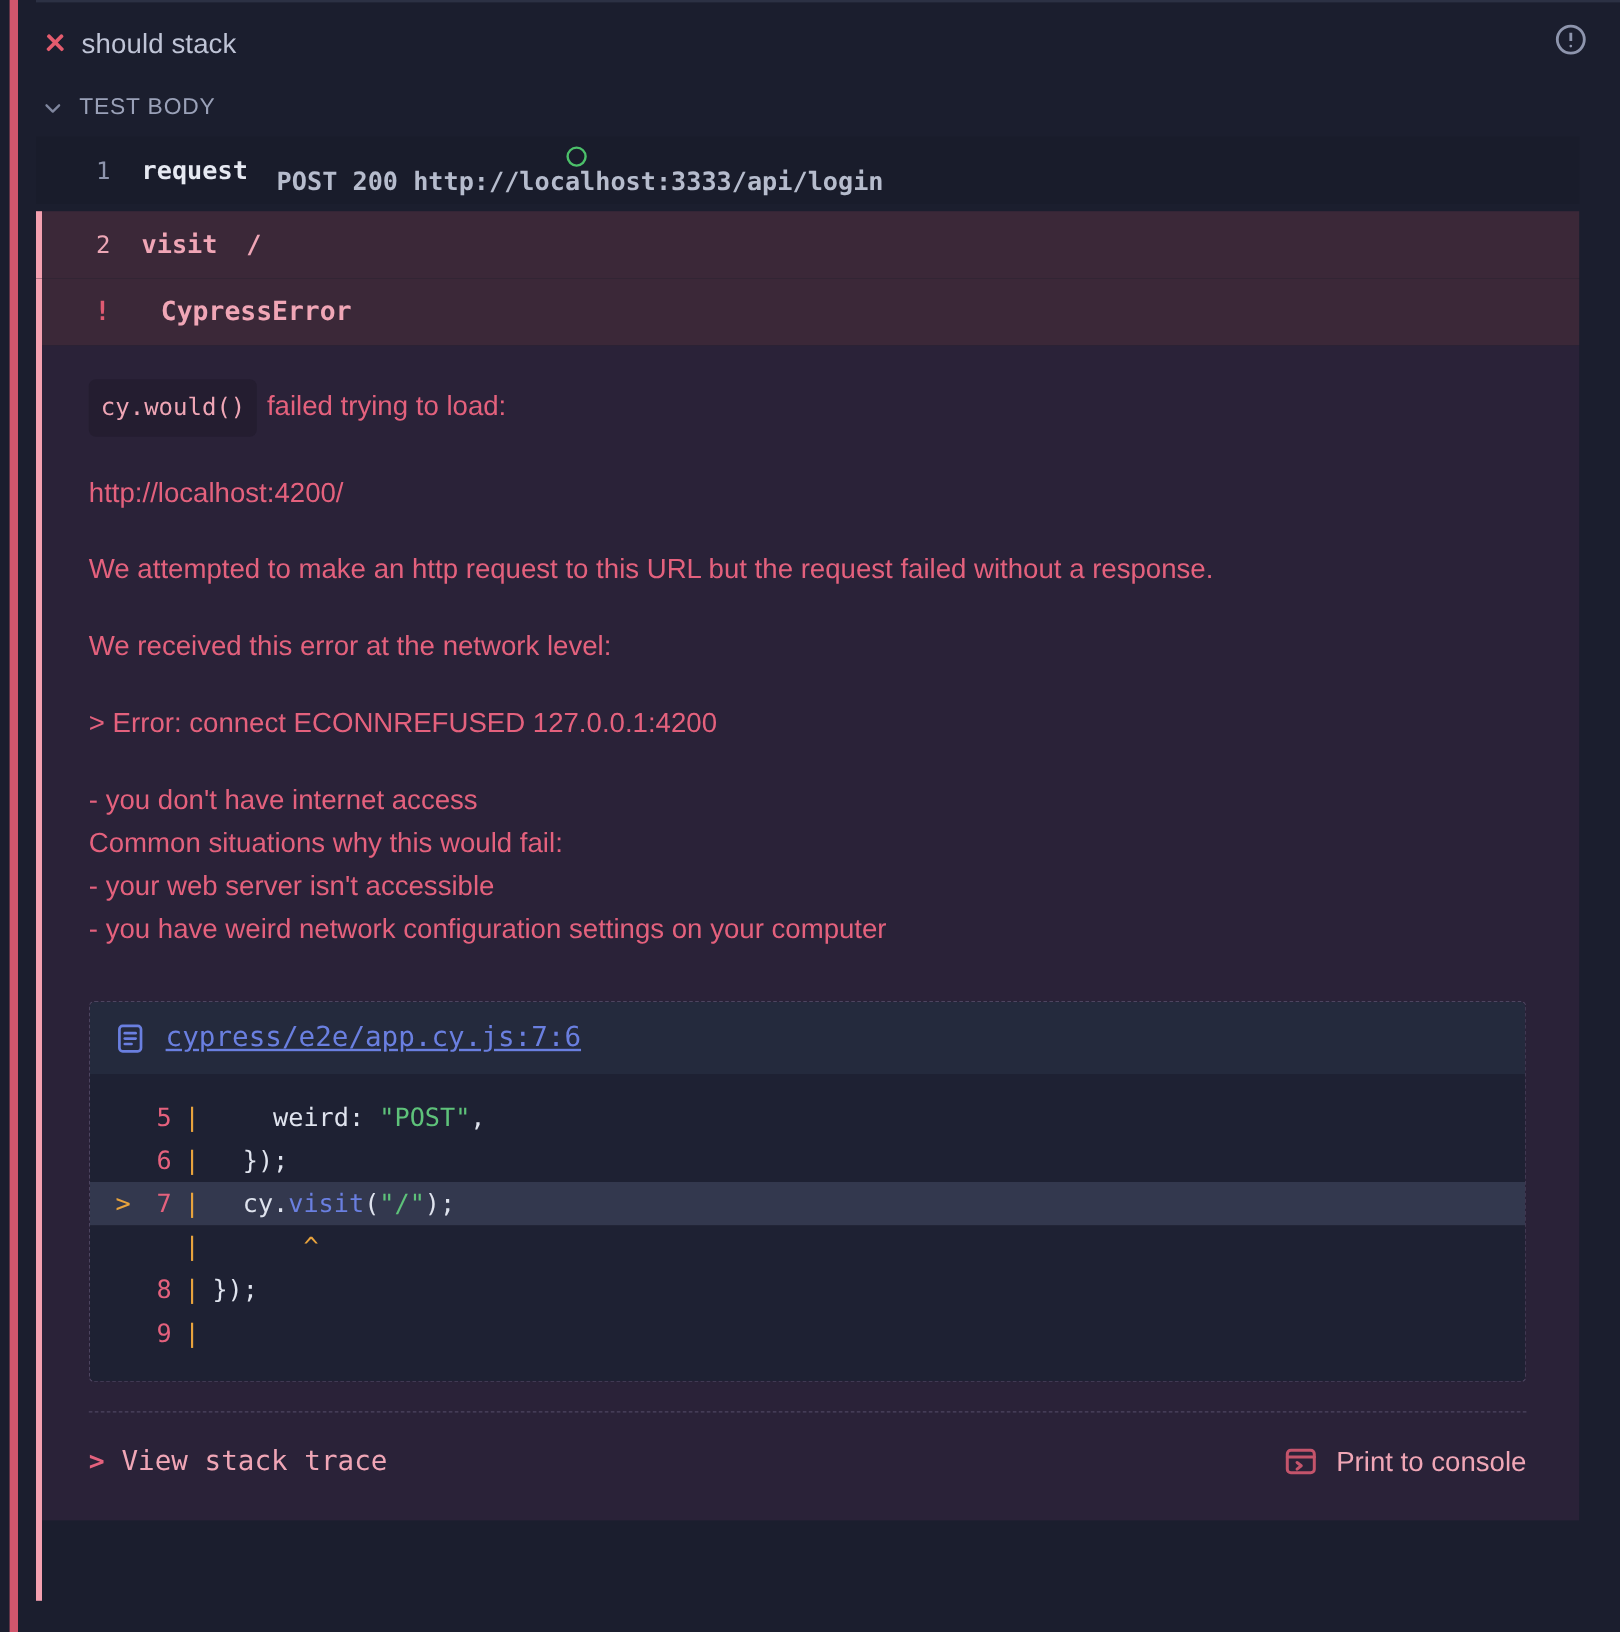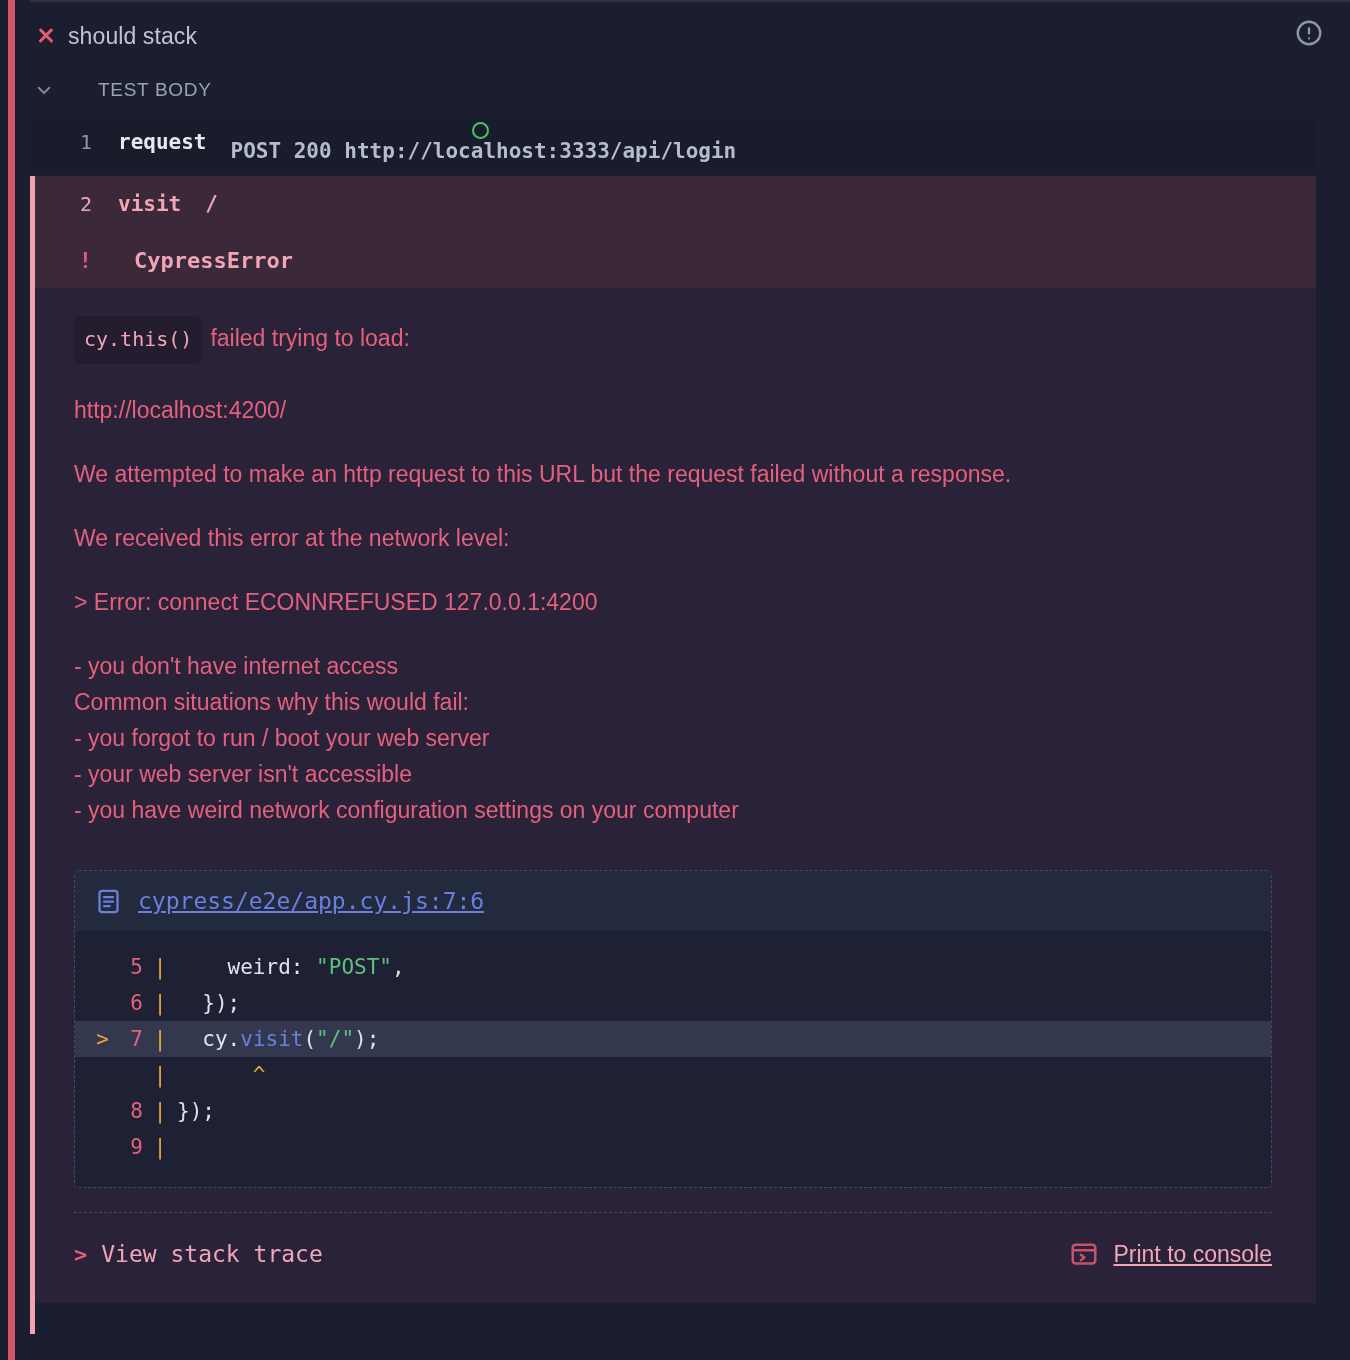--- a/index.html
+++ b/index.html
@@ -80,21 +80,20 @@
   }
 
   
   .test-body-header {
     position: absolute;
     left: 30px;
     top: 72px;
     height: 36px;
     display: flex;
     align-items: center;
-    gap: 32px;
   }
   .chev-down {
     width: 18px; height: 18px;
     margin-left: 5px;
     flex: 0 0 auto;
   }
   .test-body-label {
     margin-left: 13px;
     color: #9aa1b8;
     font-size: 19px;
@@ -300,21 +299,20 @@
     color: #e4617d;
     font-weight: bold;
     margin-right: 14px;
     font-size: 22px;
   }
   .print-console {
     display: flex;
     align-items: center;
     color: #f0a6b6;
     font-size: 23px;
-    text-decoration: underline;
   }
   .console-icon { width: 30px; height: 30px; margin-right: 14px; flex: 0 0 auto; }
 </style>
 </head>
 <body>
 
 <div id="app">
 
   <div class="top-hairline"></div>
   <div class="suite-fail-bar"></div>
@@ -369,35 +367,34 @@
     <div class="error-head">
       <span class="error-bang">!</span>
       <span class="error-kind">CypressError</span>
     </div>
 
     <div class="error-body">
 
       <div class="error-text">
 
         <p class="para">
-          <span class="code-chip">cy.this()</span><span>failed trying to load:</span>
+          <span class="code-chip">cy.would()</span><span>failed trying to load:</span>
         </p>
 
         <p class="para">http://localhost:4200/</p>
 
         <p class="para">We attempted to make an http request to this URL but the request failed without a response.</p>
 
         <p class="para">We received this error at the network level:</p>
 
         <p class="para">&gt; Error: connect ECONNREFUSED 127.0.0.1:4200</p>
 
         <div class="para bullets">
           <p class="b-line">- you don't have internet access</p>
           <p class="b-line">Common situations why this would fail:</p>
-          <p class="b-line">- you forgot to run / boot your web server</p>
           <p class="b-line">- your web server isn't accessible</p>
           <p class="b-line">- you have weird network configuration settings on your computer</p>
         </div>
 
       </div>
 
       <div class="code-frame">
 
         <div class="code-frame-head">
           <span class="file-icon">

